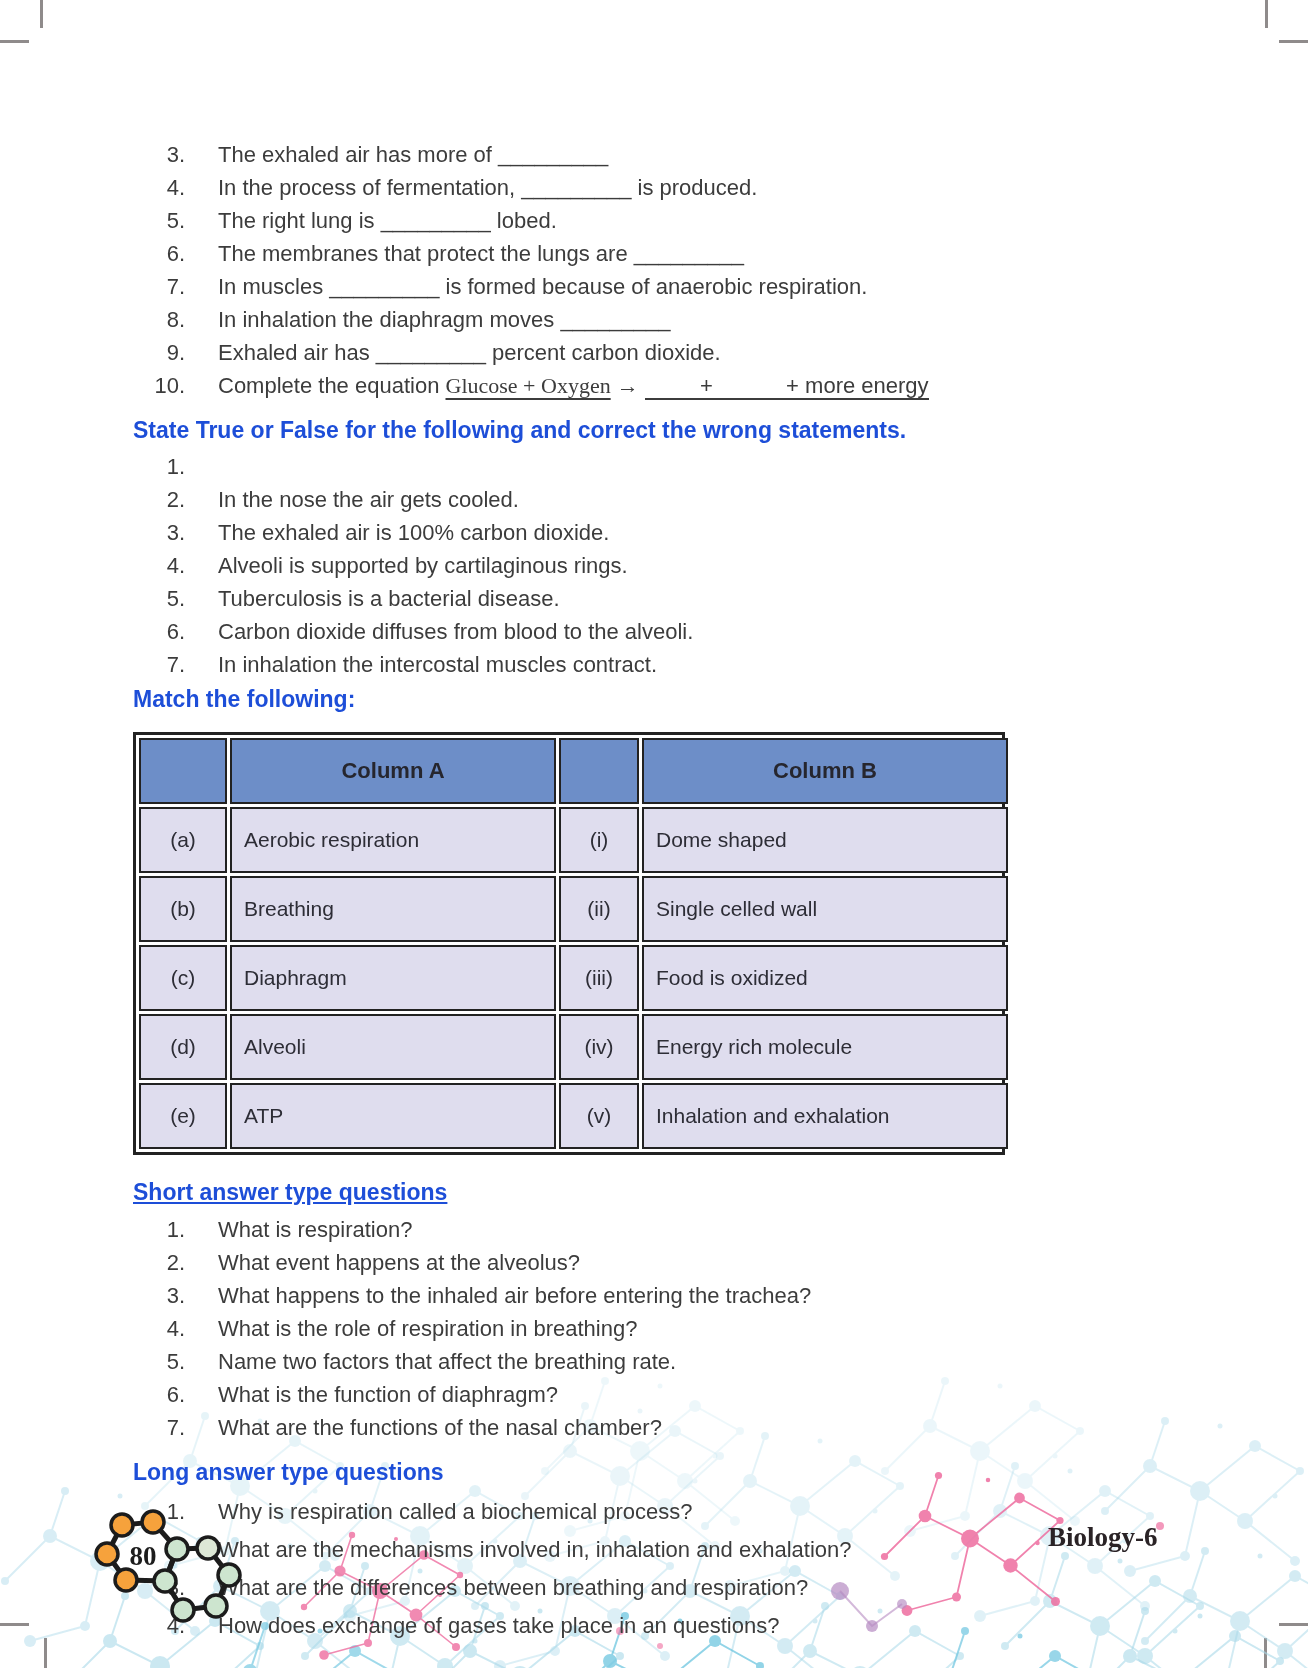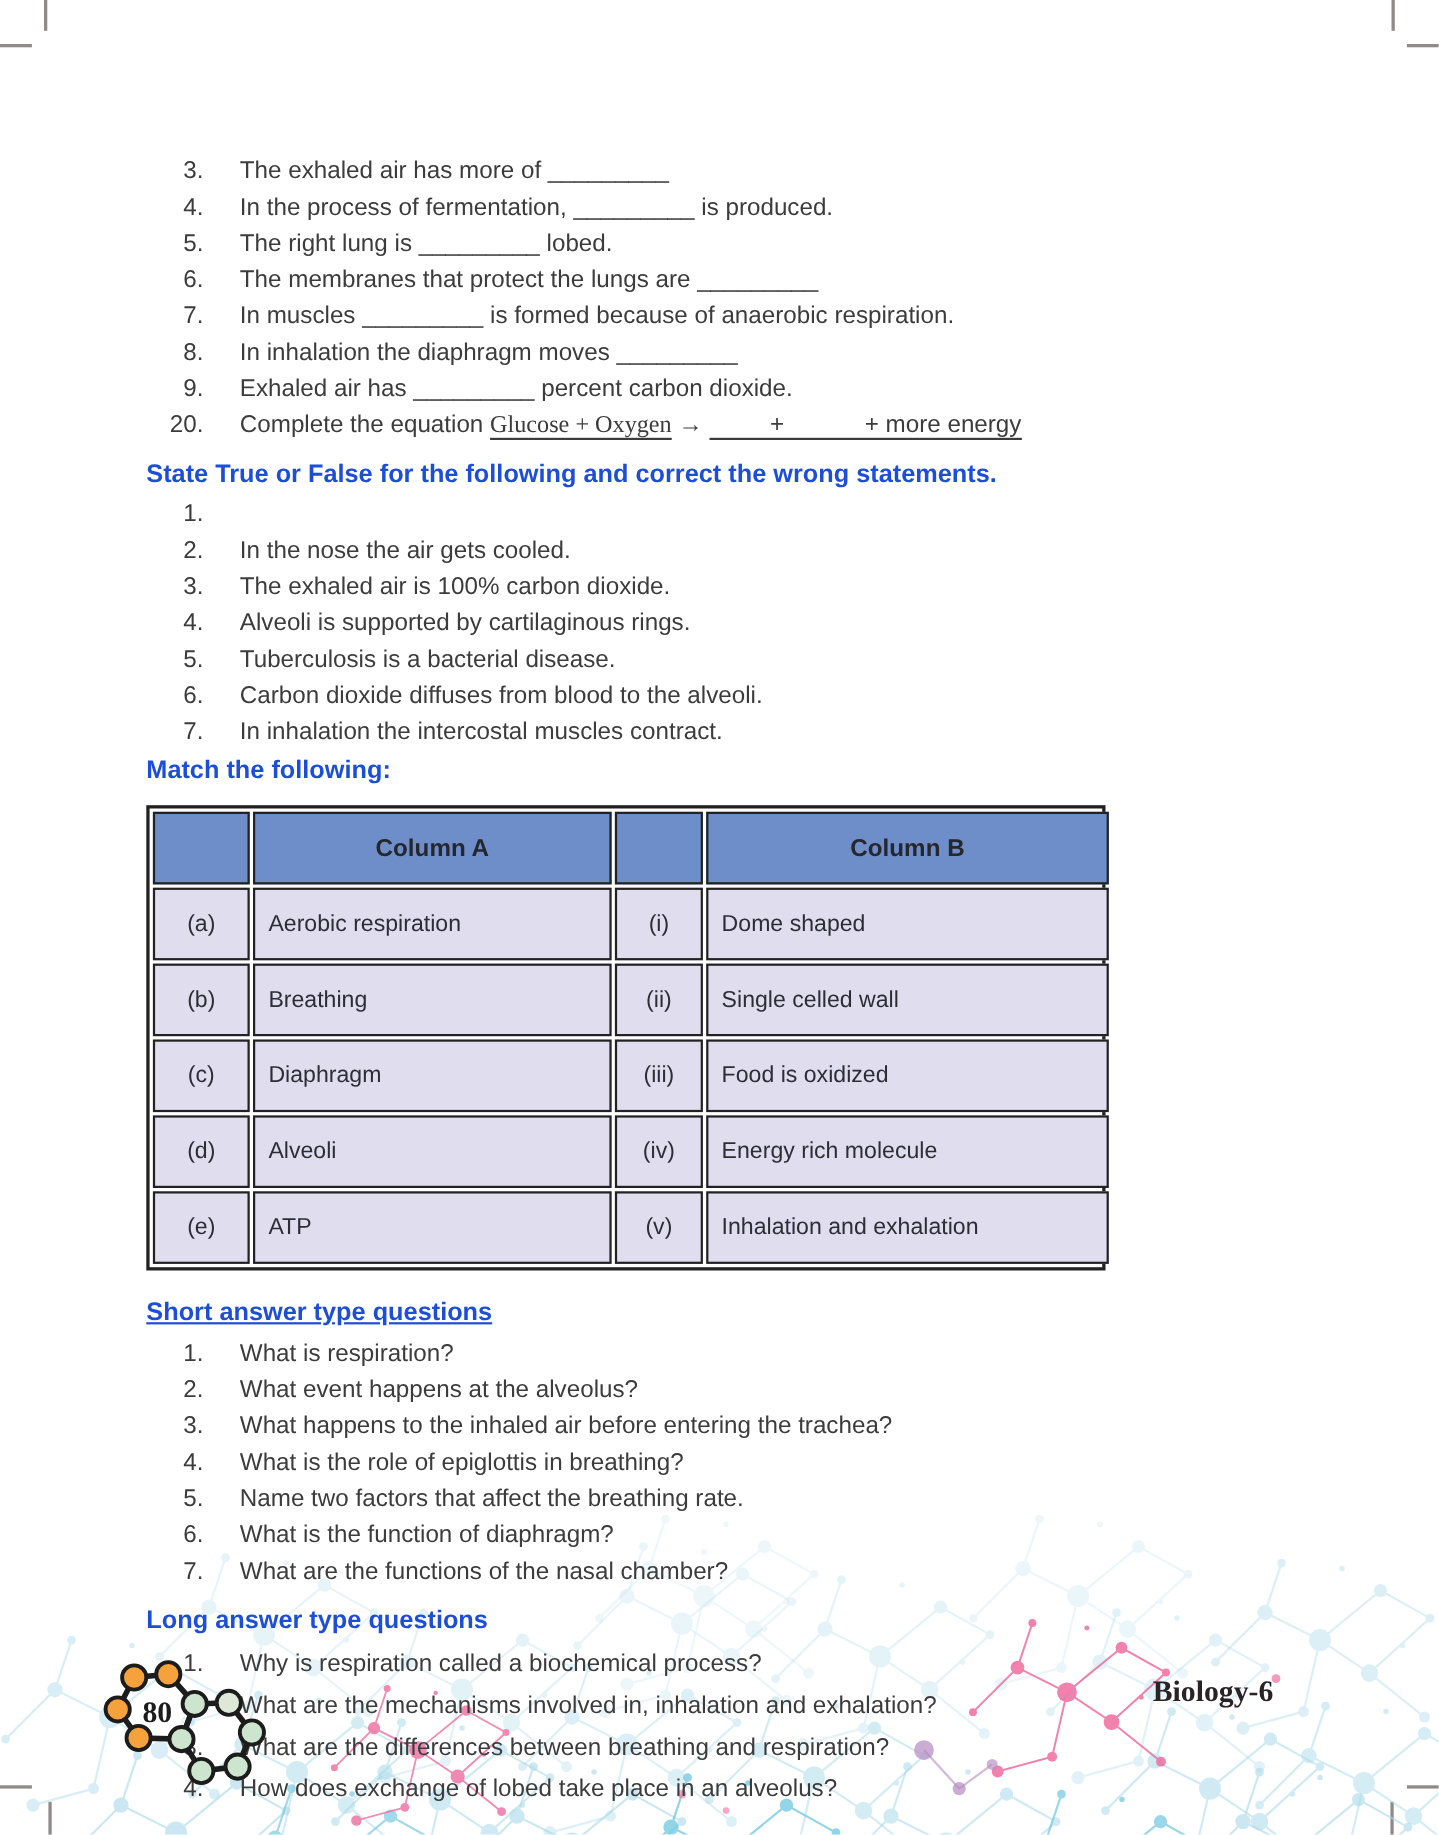--- a/index.html
+++ b/index.html
@@ -170,21 +170,21 @@
     </li>
     <li class="qitem">
       <span class="num">8.</span>
       <span class="txt">In inhalation the diaphragm moves _________</span>
     </li>
     <li class="qitem">
       <span class="num">9.</span>
       <span class="txt">Exhaled air has _________ percent carbon dioxide.</span>
     </li>
     <li class="qitem">
-      <span class="num">20.</span>
+      <span class="num">10.</span>
       <span class="txt">
         <span>Complete the equation </span><span class="u-reactants">Glucose + Oxygen</span>
         <span>→</span>
         <span class="eq-tail">&nbsp;&nbsp;&nbsp;&nbsp;&nbsp;&nbsp;&nbsp;&nbsp;&nbsp;+&nbsp;&nbsp;&nbsp;&nbsp;&nbsp;&nbsp;&nbsp;&nbsp;&nbsp;&nbsp;&nbsp;&nbsp;+ more energy</span>
       </span>
     </li>
   </ul>
 
   <h2 class="section-heading tf-heading">State True or False for the following and correct the wrong statements.</h2>
   <ul class="qlist tf-list">
@@ -278,21 +278,21 @@
     <li class="qitem">
       <span class="num">2.</span>
       <span class="txt">What event happens at the alveolus?</span>
     </li>
     <li class="qitem">
       <span class="num">3.</span>
       <span class="txt">What happens to the inhaled air before entering the trachea?</span>
     </li>
     <li class="qitem">
       <span class="num">4.</span>
-      <span class="txt">What is the role of epiglottis in breathing?</span>
+      <span class="txt">What is the role of respiration in breathing?</span>
     </li>
     <li class="qitem">
       <span class="num">5.</span>
       <span class="txt">Name two factors that affect the breathing rate.</span>
     </li>
     <li class="qitem">
       <span class="num">6.</span>
       <span class="txt">What is the function of diaphragm?</span>
     </li>
     <li class="qitem">
@@ -310,17 +310,17 @@
     <li class="qitem">
       <span class="num">2.</span>
       <span class="txt">What are the mechanisms involved in, inhalation and exhalation?</span>
     </li>
     <li class="qitem">
       <span class="num">3.</span>
       <span class="txt">What are the differences between breathing and respiration?</span>
     </li>
     <li class="qitem">
       <span class="num">4.</span>
-      <span class="txt">How does exchange of lobed take place in an alveolus?</span>
+      <span class="txt">How does exchange of gases take place in an questions?</span>
     </li>
   </ul>
 
 </div>
 
 </body></html>

